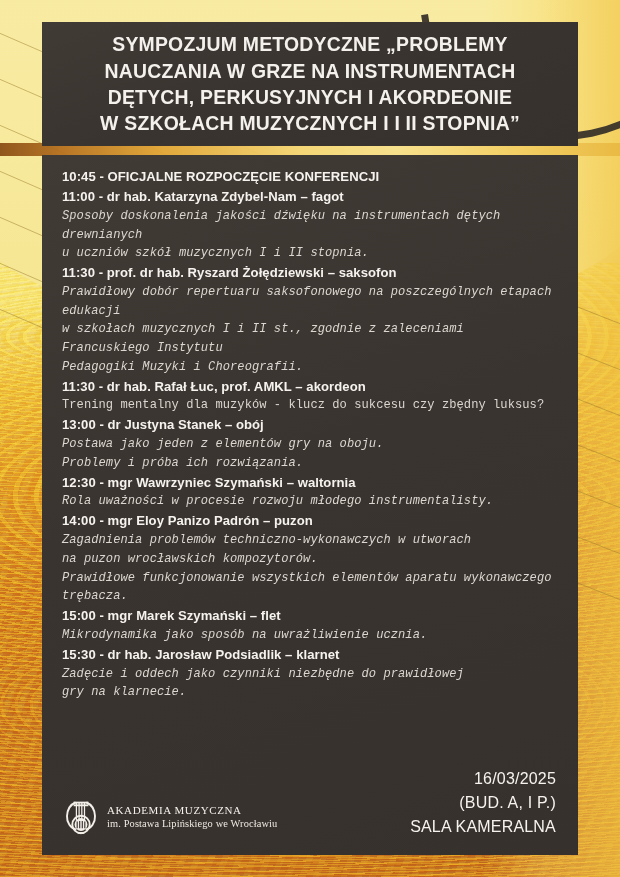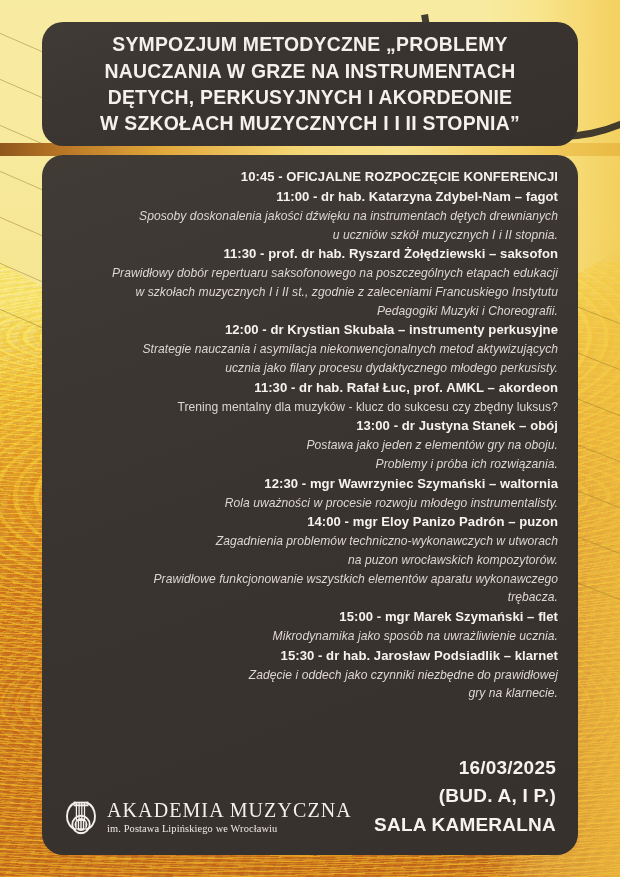--- a/index.html
+++ b/index.html
@@ -109,21 +109,20 @@
       #8a4f16 0%, #b5701f 10%, #e0a436 26%,
       #f4d574 48%, #f7e08c 64%, #f3cf65 82%, #e9b942 100%);
     opacity: .95;
   }
 
   
   .panel {
     position: absolute;
     background: #3a3531;
     background: linear-gradient(160deg, #413b36 0%, #3a3430 45%, #37312d 100%);
-    border-radius: 21px;
   }
 
   .panel-title {
     left: 42px;
     top: 22px;
     width: 536px;
     height: 124px;
     display: flex;
     align-items: center;
     justify-content: center;
@@ -148,41 +147,42 @@
     padding: 12px 20px 10px;
     display: flex;
     flex-direction: column;
   }
 
   
   .schedule {
     flex: 1 1 auto;
   }
 
-  .entry { text-align: right; }
+  .entry { text-align: left; }
 
   .entry-head {
     color: #f6f3ee;
     font-size: 13.1px;
     font-weight: bold;
     line-height: 1.52;
     letter-spacing: .004em;
     margin-top: 3px;
   }
 
   .entry .entry-head:first-child { margin-top: 0; }
 
   .entry-desc {
     color: #dcd7d0;
     font-size: 12.1px;
     font-style: italic;
     font-weight: 400;
     line-height: 1.55;
     letter-spacing: .004em;
     white-space: pre-line;
+    font-family: Liberation Mono, monospace;
   }
 
   .entry-desc.upright { font-style: normal; }
 
   
   .footer {
     display: flex;
     align-items: flex-end;
     justify-content: space-between;
     padding: 0 2px 6px;
@@ -195,38 +195,38 @@
     gap: 9px;
   }
 
   .lyre { flex: 0 0 auto; display: block; }
 
   .brand-text { line-height: 1.12; }
 
   .brand-name {
     color: #f3efe9;
     font-family: "Liberation Serif", "DejaVu Serif", serif;
-    font-size: 20px;
+    font-size: 11px;
     letter-spacing: .055em;
     font-weight: 400;
   }
 
   .brand-sub {
     color: #efeae3;
     font-family: "Liberation Serif", "DejaVu Serif", serif;
     font-size: 10.4px;
     letter-spacing: .012em;
     margin-top: 2px;
   }
 
   .event-meta {
     text-align: right;
     color: #f6f3ee;
-    font-size: 19px;
-    font-weight: bold;
+    font-size: 16px;
+    font-weight: normal;
     line-height: 1.5;
     letter-spacing: .012em;
   }
 </style>
 </head>
 <body>
 
 <div class="poster">
 
   <div class="bg-base"></div>
@@ -267,25 +267,20 @@
           <div class="entry-desc">Sposoby doskonalenia jakości dźwięku na instrumentach dętych drewnianych
 u uczniów szkół muzycznych I i II stopnia.</div>
         </div>
         <div class="entry">
           <div class="entry-head">11:30 - prof. dr hab. Ryszard Żołędziewski – saksofon</div>
           <div class="entry-desc">Prawidłowy dobór repertuaru saksofonowego na poszczególnych etapach edukacji
 w szkołach muzycznych I i II st., zgodnie z zaleceniami Francuskiego Instytutu
 Pedagogiki Muzyki i Choreografii.</div>
         </div>
         <div class="entry">
-          <div class="entry-head">12:00 - dr Krystian Skubała – instrumenty perkusyjne</div>
-          <div class="entry-desc">Strategie nauczania i asymilacja niekonwencjonalnych metod aktywizujących
-ucznia jako filary procesu dydaktycznego młodego perkusisty.</div>
-        </div>
-        <div class="entry">
           <div class="entry-head">11:30 - dr hab. Rafał Łuc, prof. AMKL – akordeon</div>
           <div class="entry-desc upright">Trening mentalny dla muzyków - klucz do sukcesu czy zbędny luksus?</div>
         </div>
         <div class="entry">
           <div class="entry-head">13:00 - dr Justyna Stanek – obój</div>
           <div class="entry-desc">Postawa jako jeden z elementów gry na oboju.
 Problemy i próba ich rozwiązania.</div>
         </div>
         <div class="entry">
           <div class="entry-head">12:30 - mgr Wawrzyniec Szymański – waltornia</div>

